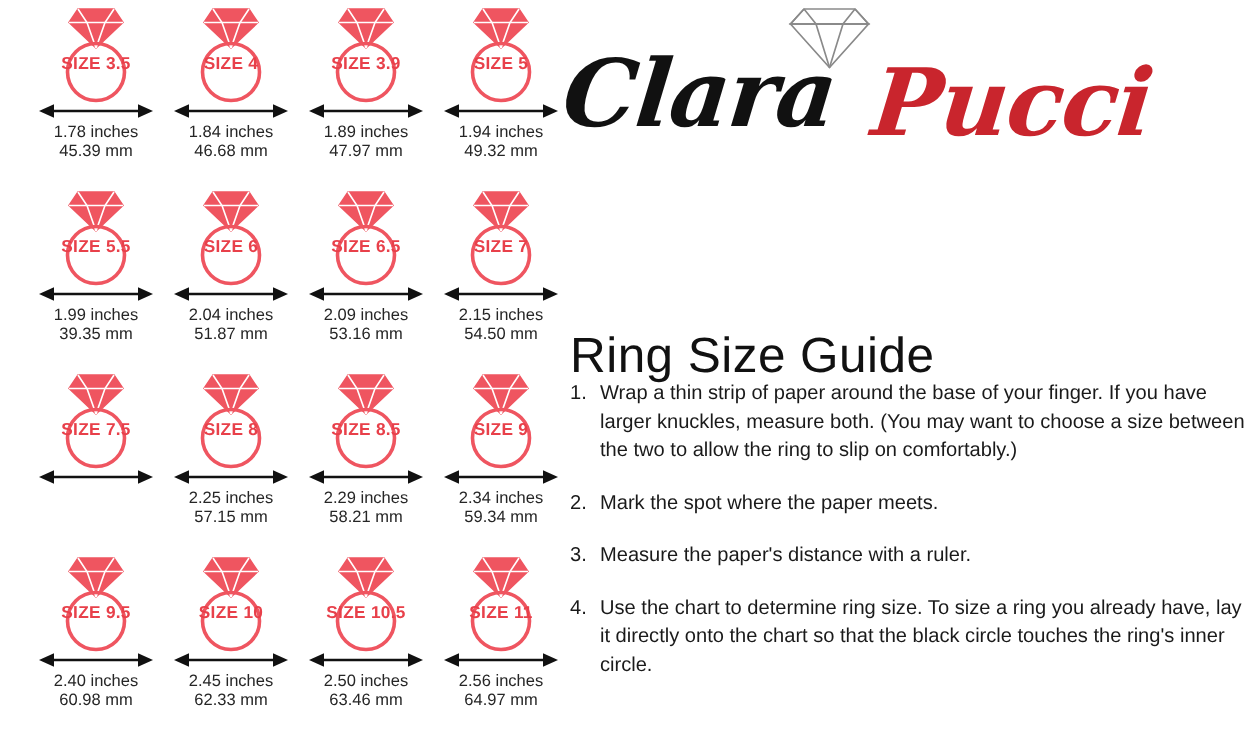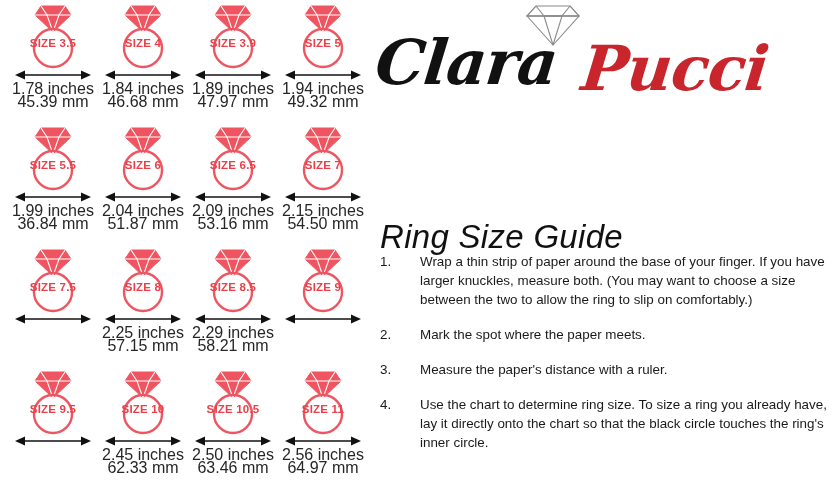--- a/index.html
+++ b/index.html
@@ -17,21 +17,21 @@
   }
 
   
   #ring-grid {
     position: absolute;
     left: 0;
     top: 0;
     width: 366px;
     height: 501px;
     box-sizing: border-box;
-    padding: 4px 0 0 9px;
+    padding: 4px 0 0 20px;
     display: grid;
     grid-template-columns: repeat(4, 88px);
     grid-template-rows: repeat(4, 118px);
     column-gap: 2px;
     row-gap: 4px;
   }
   .ring-cell {
     position: relative;
     width: 88px;
     height: 118px;
@@ -63,21 +63,21 @@
     top: 63px;
     width: 80px;
     height: 12px;
   }
   .measure {
     position: absolute;
     left: 0;
     right: 0;
     top: 78px;
     text-align: center;
-    font-size: 16px;
+    font-size: 11px;
     line-height: 13px;
     color: #262626;
   }
   .measure span { display: block; }
 
   
   #right-col {
     position: absolute;
     left: 370px;
     top: 0;
@@ -126,21 +126,20 @@
 
   
   #guide-title {
     position: absolute;
     left: 10px;
     top: 196px;
     font-size: 33px;
     font-weight: 400;
     color: #111111;
     letter-spacing: 0.3px;
-    font-style: italic;
   }
 
   
   #steps {
     position: absolute;
     left: 10px;
     top: 252px;
     width: 452px;
   }
   .step {
@@ -150,21 +149,20 @@
     font-size: 13.4px;
     line-height: 19px;
     color: #1a1a1a;
   }
   .step-num {
     flex: 0 0 auto;
     width: 20px;
   }
   .step-text {
     flex: 1 1 auto;
-    margin-left: 20px;
   }
 </style>
 </head>
 <body>
 
 <div id="ring-grid">
     <div class="ring-cell">
       <div class="ring-svg-wrap"><svg viewBox="0 0 84 66" xmlns="http://www.w3.org/2000/svg">
           <g fill="#ef5560" stroke="#ef5560" stroke-width="1">
             <path d="M30 2 L54 2 L60 11 L42 28 L24 11 Z"></path>
@@ -259,21 +257,21 @@
           <circle cx="42" cy="44" r="19" fill="none" stroke="#ef5560" stroke-width="2.4"></circle>
         </svg></div>
       <div class="size-label">SIZE 5.5</div>
       <div class="arrow-wrap"><svg viewBox="0 0 80 12" xmlns="http://www.w3.org/2000/svg">
           <line x1="10" y1="6" x2="70" y2="6" stroke="#111" stroke-width="1.6"></line>
           <polygon points="2,6 12,1.5 12,10.5" fill="#111"></polygon>
           <polygon points="78,6 68,1.5 68,10.5" fill="#111"></polygon>
         </svg></div>
       <div class="measure">
         <span>1.99 inches</span>
-        <span>36.84 mm</span>
+        <span>39.35 mm</span>
       </div>
     </div>
     <div class="ring-cell">
       <div class="ring-svg-wrap"><svg viewBox="0 0 84 66" xmlns="http://www.w3.org/2000/svg">
           <g fill="#ef5560" stroke="#ef5560" stroke-width="1">
             <path d="M30 2 L54 2 L60 11 L42 28 L24 11 Z"></path>
             <path d="M30 2 L36 11 L42 28" fill="none" stroke="#ffffff" stroke-width="1.1"></path>
             <path d="M54 2 L48 11 L42 28" fill="none" stroke="#ffffff" stroke-width="1.1"></path>
             <path d="M24 11 L60 11" fill="none" stroke="#ffffff" stroke-width="1.1"></path>
           </g>
@@ -400,37 +398,45 @@
             <path d="M24 11 L60 11" fill="none" stroke="#ffffff" stroke-width="1.1"></path>
           </g>
           <circle cx="42" cy="44" r="19" fill="none" stroke="#ef5560" stroke-width="2.4"></circle>
         </svg></div>
       <div class="size-label">SIZE 9</div>
       <div class="arrow-wrap"><svg viewBox="0 0 80 12" xmlns="http://www.w3.org/2000/svg">
           <line x1="10" y1="6" x2="70" y2="6" stroke="#111" stroke-width="1.6"></line>
           <polygon points="2,6 12,1.5 12,10.5" fill="#111"></polygon>
           <polygon points="78,6 68,1.5 68,10.5" fill="#111"></polygon>
         </svg></div>
+      <div class="measure">
+        <span>2.34 inches</span>
+        <span>59.34 mm</span>
+      </div>
     </div>
     <div class="ring-cell">
       <div class="ring-svg-wrap"><svg viewBox="0 0 84 66" xmlns="http://www.w3.org/2000/svg">
           <g fill="#ef5560" stroke="#ef5560" stroke-width="1">
             <path d="M30 2 L54 2 L60 11 L42 28 L24 11 Z"></path>
             <path d="M30 2 L36 11 L42 28" fill="none" stroke="#ffffff" stroke-width="1.1"></path>
             <path d="M54 2 L48 11 L42 28" fill="none" stroke="#ffffff" stroke-width="1.1"></path>
             <path d="M24 11 L60 11" fill="none" stroke="#ffffff" stroke-width="1.1"></path>
           </g>
           <circle cx="42" cy="44" r="19" fill="none" stroke="#ef5560" stroke-width="2.4"></circle>
         </svg></div>
       <div class="size-label">SIZE 9.5</div>
       <div class="arrow-wrap"><svg viewBox="0 0 80 12" xmlns="http://www.w3.org/2000/svg">
           <line x1="10" y1="6" x2="70" y2="6" stroke="#111" stroke-width="1.6"></line>
           <polygon points="2,6 12,1.5 12,10.5" fill="#111"></polygon>
           <polygon points="78,6 68,1.5 68,10.5" fill="#111"></polygon>
         </svg></div>
+      <div class="measure">
+        <span>2.40 inches</span>
+        <span>60.98 mm</span>
+      </div>
     </div>
     <div class="ring-cell">
       <div class="ring-svg-wrap"><svg viewBox="0 0 84 66" xmlns="http://www.w3.org/2000/svg">
           <g fill="#ef5560" stroke="#ef5560" stroke-width="1">
             <path d="M30 2 L54 2 L60 11 L42 28 L24 11 Z"></path>
             <path d="M30 2 L36 11 L42 28" fill="none" stroke="#ffffff" stroke-width="1.1"></path>
             <path d="M54 2 L48 11 L42 28" fill="none" stroke="#ffffff" stroke-width="1.1"></path>
             <path d="M24 11 L60 11" fill="none" stroke="#ffffff" stroke-width="1.1"></path>
           </g>
           <circle cx="42" cy="44" r="19" fill="none" stroke="#ef5560" stroke-width="2.4"></circle>

